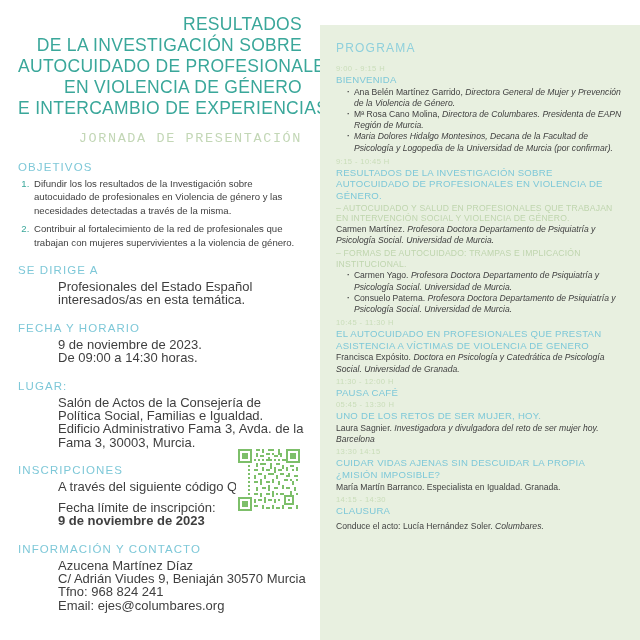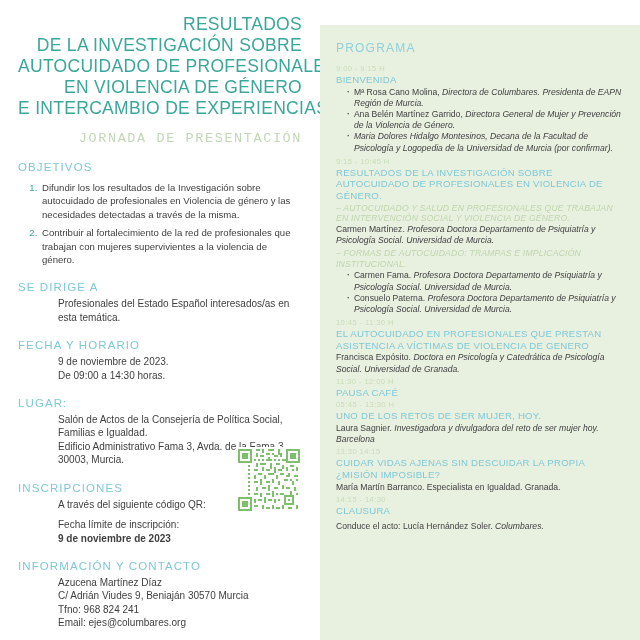--- a/index.html
+++ b/index.html
@@ -56,28 +56,28 @@
   .sec-head {
     color: #7ec8d8;
     font-size: 11.5px;
     letter-spacing: 1.1px;
     margin-top: 15px;
     margin-bottom: 4px;
   }
 
   .body-text {
     color: #3f3f3f;
-    font-size: 10px;
+    font-size: 13px;
     line-height: 13.4px;
     padding-left: 40px;
   }
   .body-text.b { font-weight: bold; }
 
   ol.objetivos {
-    margin: 8px;
+    margin: 0;
     padding-left: 14px;
     color: #3f3f3f;
     font-size: 9.6px;
     line-height: 13.4px;
   }
   ol.objetivos li {
     margin-bottom: 5px;
     padding-left: 2px;
   }
   ol.objetivos li::marker {
@@ -125,21 +125,20 @@
     font-size: 9.6px;
     line-height: 11.6px;
     letter-spacing: 0.25px;
     margin-bottom: 1px;
   }
   .sub-dash {
     color: #bfd5ae;
     font-size: 8.6px;
     line-height: 10.6px;
     letter-spacing: 0.2px;
-    font-style: italic;
   }
   ul.speakers {
     margin: 1px 0 3px 0;
     padding-left: 11px;
     list-style: none;
   }
   ul.speakers li {
     color: #3f3f3f;
     font-size: 8.6px;
     line-height: 11.2px;
@@ -317,34 +316,34 @@
     </div>
   </div>
 
   <div class="right-col">
     <div class="prog-head">PROGRAMA</div>
 
     <div class="slot">
       <div class="slot-time">9:00 - 9:15 H</div>
       <div class="slot-title">BIENVENIDA</div>
       <ul class="speakers">
+        <li><span>Ana Belén Martínez Garrido, </span><span class="it">Directora General de Mujer y Prevención de la Violencia de Género.</span></li>
         <li><span>Mª Rosa Cano Molina, </span><span class="it">Directora de Columbares. Presidenta de EAPN Región de Murcia.</span></li>
-        <li><span>Ana Belén Martínez Garrido, </span><span class="it">Directora General de Mujer y Prevención de la Violencia de Género.</span></li>
         <li><span></span><span class="it">Maria Dolores Hidalgo Montesinos, Decana de la Facultad de Psicología y Logopedia de la Universidad de Murcia (por confirmar).</span></li>
       </ul>
     </div>
 
     <div class="slot">
       <div class="slot-time">9:15 - 10:45 H</div>
       <div class="slot-title">RESULTADOS DE LA INVESTIGACIÓN SOBRE AUTOCUIDADO DE PROFESIONALES EN VIOLENCIA DE GÉNERO.</div>
       <div class="sub-dash">– AUTOCUIDADO Y SALUD EN PROFESIONALES QUE TRABAJAN EN INTERVENCIÓN SOCIAL Y VIOLENCIA DE GÉNERO.</div>
       <div class="speaker-line"><span>Carmen Martínez. </span><span class="it">Profesora Doctora Departamento de Psiquiatría y Psicología Social. Universidad de Murcia.</span></div>
       <div class="sub-dash">– FORMAS DE AUTOCUIDADO: TRAMPAS E IMPLICACIÓN INSTITUCIONAL.</div>
       <ul class="speakers">
-        <li><span>Carmen Fama. </span><span class="it">Profesora Doctora Departamento de Psiquiatría y Psicología Social. Universidad de Murcia.</span></li>
+        <li><span>Carmen Yago. </span><span class="it">Profesora Doctora Departamento de Psiquiatría y Psicología Social. Universidad de Murcia.</span></li>
         <li><span>Consuelo Paterna. </span><span class="it">Profesora Doctora Departamento de Psiquiatría y Psicología Social. Universidad de Murcia.</span></li>
       </ul>
     </div>
 
     <div class="slot">
       <div class="slot-time">10:45 - 11:30 H</div>
       <div class="slot-title">EL AUTOCUIDADO EN PROFESIONALES QUE PRESTAN ASISTENCIA A VÍCTIMAS DE VIOLENCIA DE GENERO</div>
       <div class="speaker-line"><span>Francisca Expósito. </span><span class="it">Doctora en Psicología y Catedrática de Psicología Social. Universidad de Granada.</span></div>
     </div>
 

